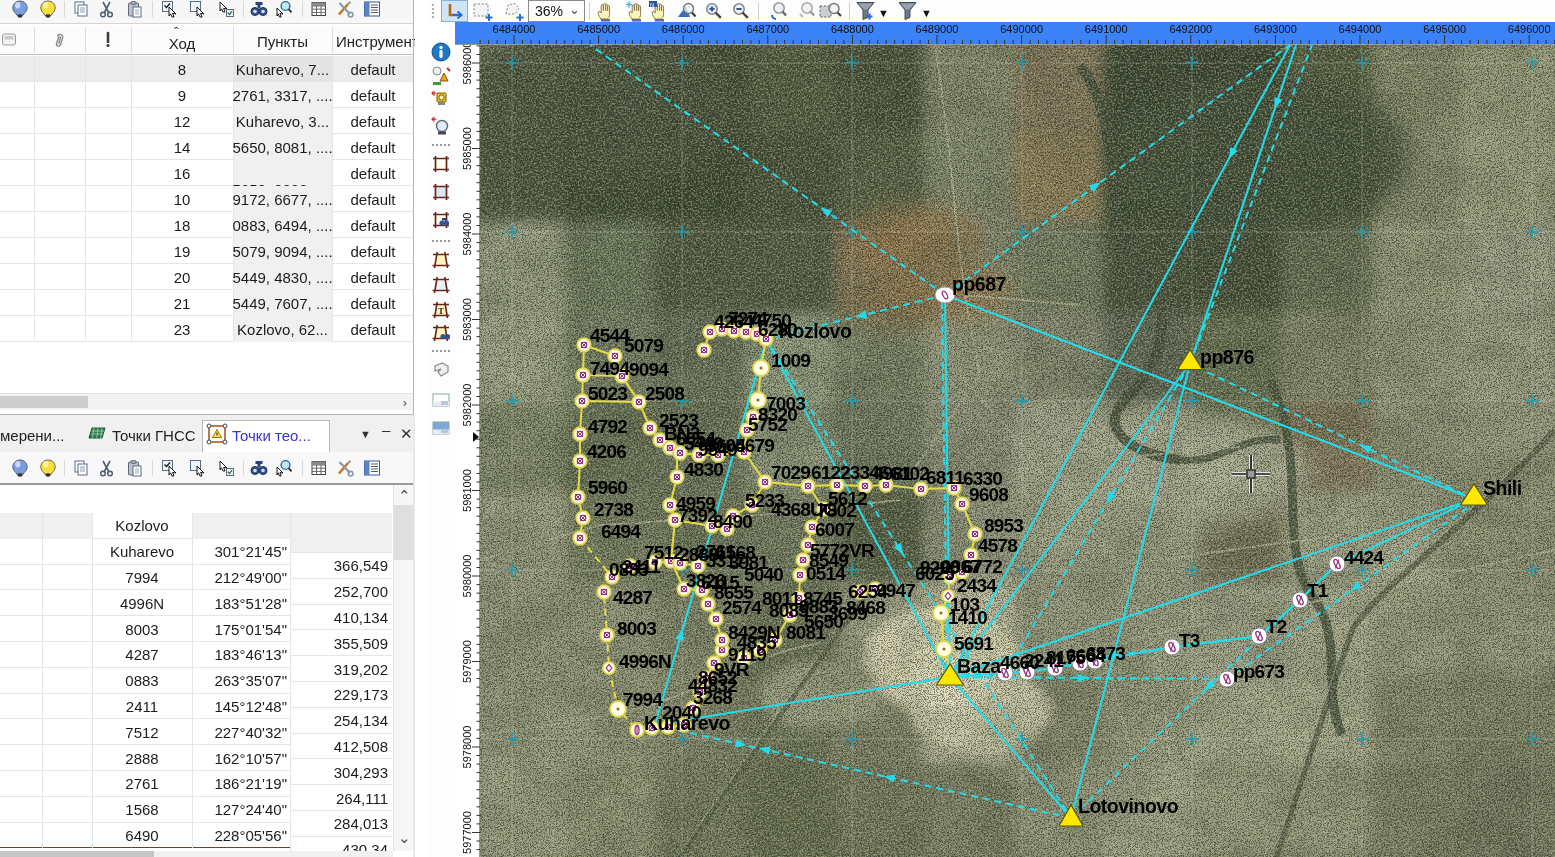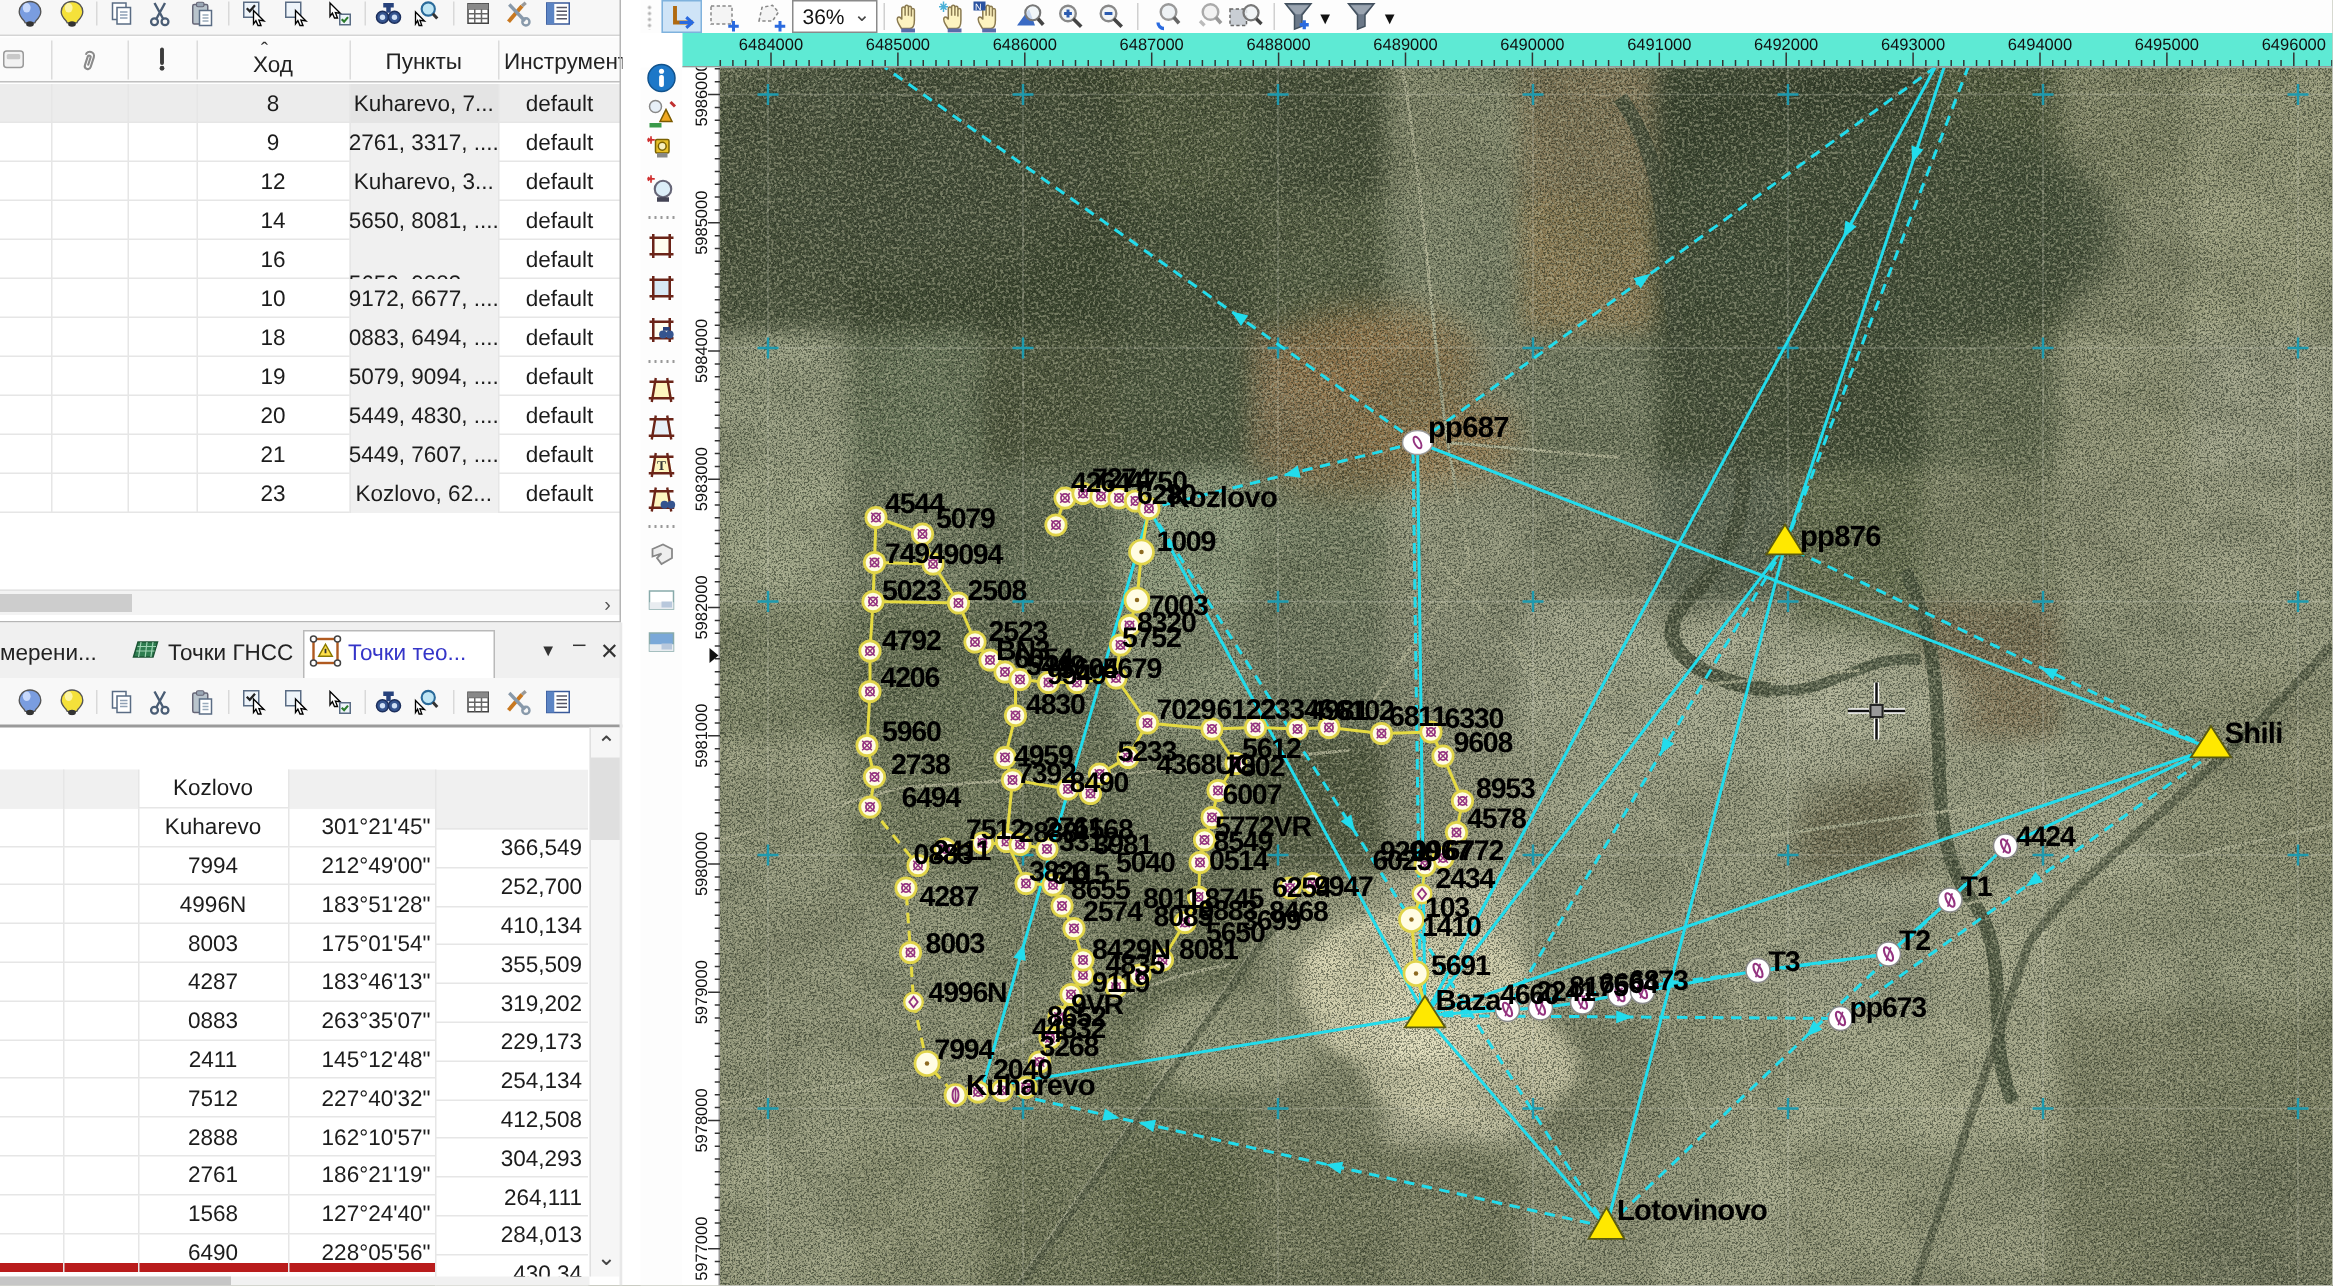--- a/index.html
+++ b/index.html
@@ -405,21 +405,21 @@
         <div class="cell" style="left:92px;top:0;width:100px;height:25.8px">2761</div>
         <div class="cell" style="left:192px;top:0;width:95px;height:25.8px;justify-content:flex-end">186°21'19"</div>
       </div>
       <div class="abs" style="left:0;top:796.8px;width:290px;height:25.8px;border-bottom:1px solid #e6e6e6">
         <div class="abs" style="left:42px;top:0;width:1px;height:25.8px;background:#e6e6e6"></div>
         <div class="abs" style="left:92px;top:0;width:1px;height:25.8px;background:#e6e6e6"></div>
         <div class="abs" style="left:192px;top:0;width:1px;height:25.8px;background:#e6e6e6"></div>
         <div class="cell" style="left:92px;top:0;width:100px;height:25.8px">1568</div>
         <div class="cell" style="left:192px;top:0;width:95px;height:25.8px;justify-content:flex-end">127°24'40"</div>
       </div>
-      <div class="abs" style="left:0;top:822.6px;width:290px;height:25.8px;border-bottom:6px solid #b91c1c">
+      <div class="abs" style="left:0;top:822.6px;width:290px;height:25.8px;border-bottom:1px solid #b91c1c">
         <div class="abs" style="left:42px;top:0;width:1px;height:25.8px;background:#e6e6e6"></div>
         <div class="abs" style="left:92px;top:0;width:1px;height:25.8px;background:#e6e6e6"></div>
         <div class="abs" style="left:192px;top:0;width:1px;height:25.8px;background:#e6e6e6"></div>
         <div class="cell" style="left:92px;top:0;width:100px;height:25.8px">6490</div>
         <div class="cell" style="left:192px;top:0;width:95px;height:25.8px;justify-content:flex-end">228°05'56"</div>
       </div>
       <div class="abs" style="left:290px;top:513.0px;width:102px;height:344px;overflow:hidden;background:#fff">
         <div class="abs" style="left:0;top:0;width:102px;height:40px;background:#f0f0f0;border-bottom:1px solid #e6e6e6"></div>
         <div class="abs" style="left:0;top:40.0px;width:102px;height:25.8px;border-bottom:1px solid #e6e6e6">
           <div class="cell" style="left:0;top:0;width:98px;height:25.8px;justify-content:flex-end">366,549</div>
@@ -538,21 +538,21 @@
             <path d="M5.5 3.5 H19.5 L14 9.5 L11 9.5 Z" fill="#9aa4b0"></path>
             <path d="M16.5 13.5 v6 m-3 -3 h6" stroke="#2a6adf" stroke-width="2.2"></path>
           </svg></div>
         <div class="abs" style="left:451px;top:7px;font-size:11px;color:#111">▼</div>
         <div class="abs" style="left:468px;top:0px;width:26px;height:22px;"><svg width="26" height="22" viewBox="0 0 26 22" style="">
             <path d="M4 2.5 H21 L15 10 L15 17.5 L10 19.5 L10 10 Z" fill="#6b7888" stroke="#42505e"></path>
             <path d="M5.5 3.5 H19.5 L14 9.5 L11 9.5 Z" fill="#9aa4b0"></path>
           </svg></div>
         <div class="abs" style="left:494px;top:7px;font-size:11px;color:#111">▼</div>
       </div>
-      <div class="abs" style="left:40px;top:22px;width:1100px;height:23px;background:#5eead4;border-bottom:1px solid #999">
+      <div class="abs" style="left:40px;top:22px;width:1100px;height:23px;background:#3b82f6;border-bottom:1px solid #999">
         <svg width="1100" height="23" viewBox="0 0 1100 23" style="position:absolute;left:0;top:0">
           <text x="59.0" y="11" font-size="11" fill="#111" text-anchor="middle" font-family="Liberation Sans">6484000</text>
           <text x="143.6" y="11" font-size="11" fill="#111" text-anchor="middle" font-family="Liberation Sans">6485000</text>
           <text x="228.2" y="11" font-size="11" fill="#111" text-anchor="middle" font-family="Liberation Sans">6486000</text>
           <text x="312.8" y="11" font-size="11" fill="#111" text-anchor="middle" font-family="Liberation Sans">6487000</text>
           <text x="397.4" y="11" font-size="11" fill="#111" text-anchor="middle" font-family="Liberation Sans">6488000</text>
           <text x="482.0" y="11" font-size="11" fill="#111" text-anchor="middle" font-family="Liberation Sans">6489000</text>
           <text x="566.6" y="11" font-size="11" fill="#111" text-anchor="middle" font-family="Liberation Sans">6490000</text>
           <text x="651.2" y="11" font-size="11" fill="#111" text-anchor="middle" font-family="Liberation Sans">6491000</text>
           <text x="735.8" y="11" font-size="11" fill="#111" text-anchor="middle" font-family="Liberation Sans">6492000</text>

